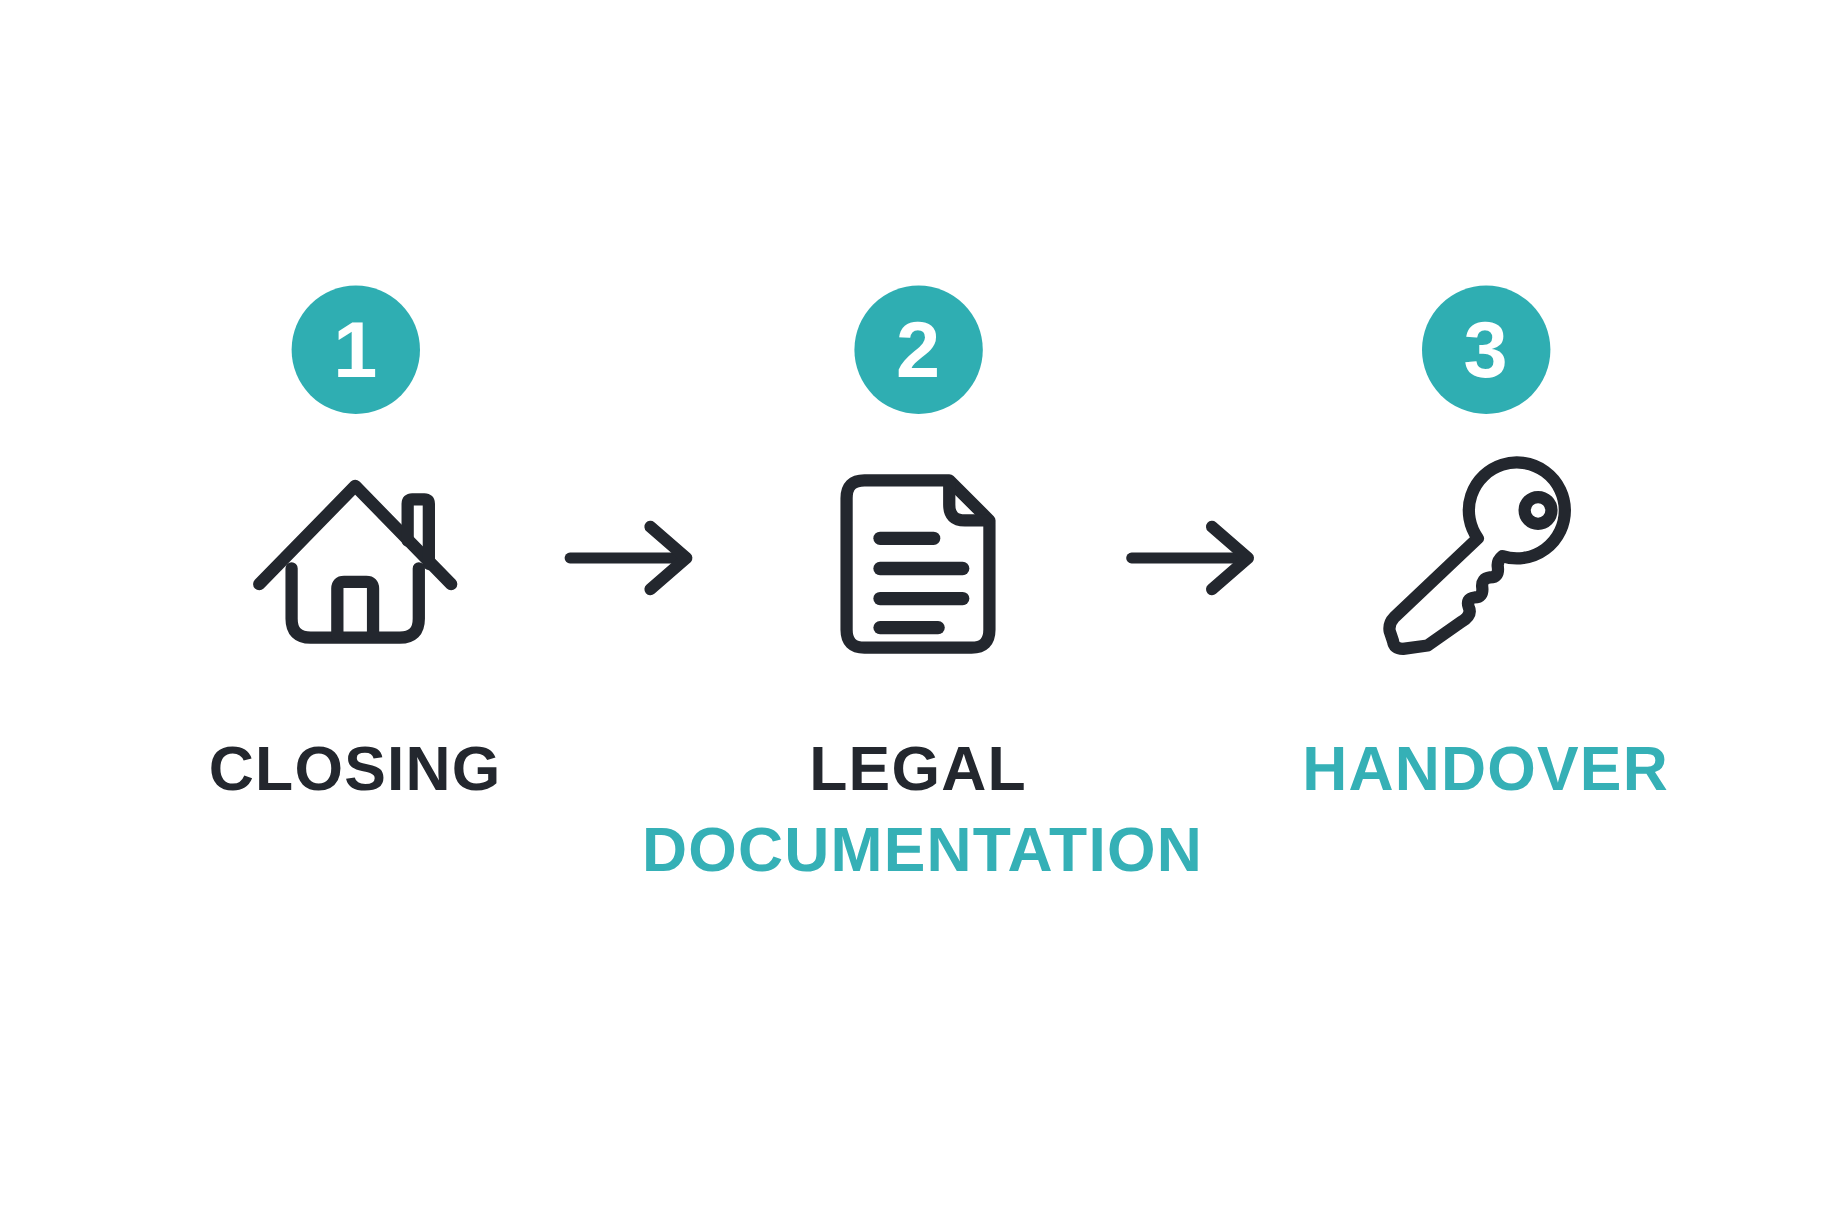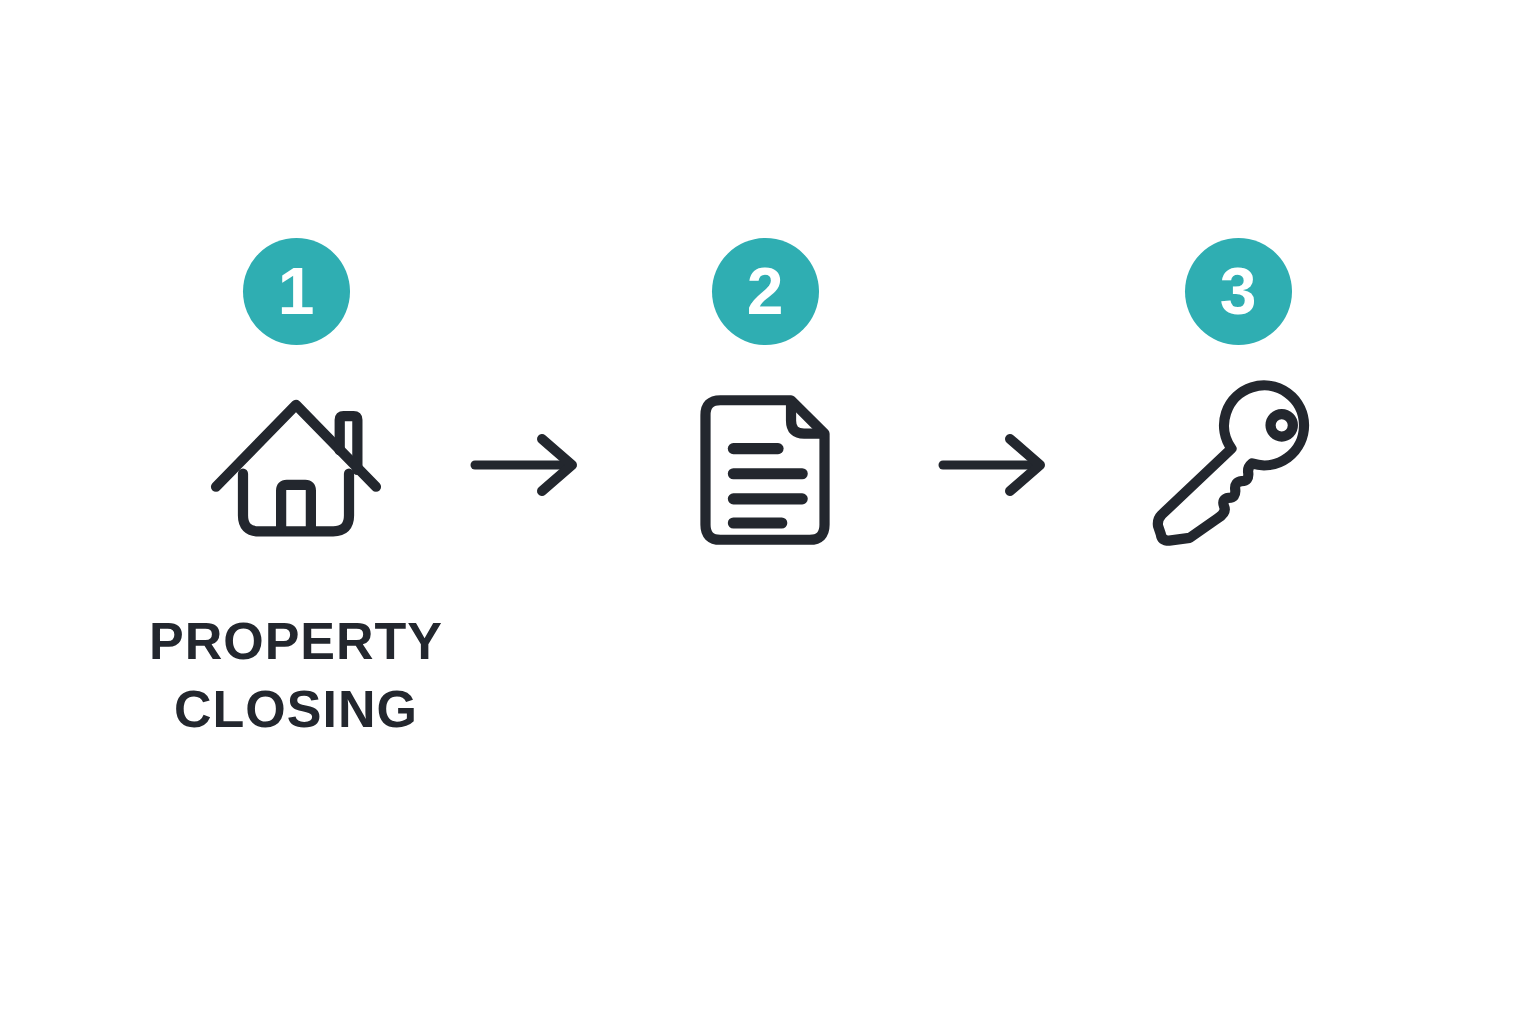--- a/index.html
+++ b/index.html
@@ -86,21 +86,20 @@
       <svg viewBox="0 0 200 200" width="186" height="186" aria-hidden="true">
         <g fill="none" stroke="#23272E" stroke-width="11" stroke-linecap="round" stroke-linejoin="round">
           <path d="M14,118 L100,30 L186,118"></path>
           <path d="M147,79 V46 Q147,42 151,42 H162 Q166,42 166,46 V100"></path>
           <path d="M43,104 V149 Q43,166 60,166 H140 Q157,166 157,149 V104"></path>
           <path d="M84,164 V122 Q84,116 90,116 H110 Q116,116 116,122 V164"></path>
         </g>
       </svg>
     </div>
     <div class="labels">
-      <div>PROPERTY</div>
       <div>CLOSING</div>
     </div>
   </section>
 
   <div class="arrow arrow-1">
     <svg viewBox="0 0 116 72" width="116" height="72" aria-hidden="true">
       <g fill="none" stroke="#23272E" stroke-linecap="round" stroke-linejoin="round">
         <path d="M7,36 H100" stroke-width="9"></path>
         <path d="M74,10 L104,36 L74,62" stroke-width="10"></path>
       </g>
@@ -116,20 +115,24 @@
         <g fill="none" stroke="#23272E" stroke-width="11" stroke-linecap="round" stroke-linejoin="round">
           <path d="M128,25 H52 Q36,25 36,41 V159 Q36,175 52,175 H148 Q164,175 164,159 V61 L128,25 Z"></path>
           <path d="M128,27 V47 Q128,61 142,61 H161"></path>
           <path d="M66,77 H114" stroke-width="12"></path>
           <path d="M66,104 H140" stroke-width="12"></path>
           <path d="M66,131 H140" stroke-width="12"></path>
           <path d="M66,157 H118" stroke-width="12"></path>
         </g>
       </svg>
     </div>
+    <div class="labels">
+      <div>LEGAL</div>
+      <div class="teal">DOCUMENTATION</div>
+    </div>
   </section>
 
   <div class="arrow arrow-2">
     <svg viewBox="0 0 116 72" width="116" height="72" aria-hidden="true">
       <g fill="none" stroke="#23272E" stroke-linecap="round" stroke-linejoin="round">
         <path d="M7,36 H100" stroke-width="9"></path>
         <path d="M74,10 L104,36 L74,62" stroke-width="10"></path>
       </g>
     </svg>
   </div>
@@ -140,16 +143,17 @@
     </div>
     <div class="icon-wrap">
       <svg viewBox="0 0 200 200" width="186" height="186" aria-hidden="true">
         <g fill="none" stroke="#23272E" stroke-width="11" stroke-linecap="round" stroke-linejoin="round">
           <path d="M93,77 L18,148 Q13,153 14,160 L17,169 Q18,176 26,176 L48,173 L78,152 Q88,146 85,139 Q82,131 90,130 Q98,130 97,121 Q96,113 104,112 Q112,112 111,103 Q110,97 115,93 A43,43 0 1 0 93,77 Z"></path>
           <circle cx="147" cy="52" r="12"></circle>
         </g>
       </svg>
     </div>
     <div class="labels">
+      <div class="teal">HANDOVER</div>
     </div>
   </section>
 
 </div>
 
 </body></html>

